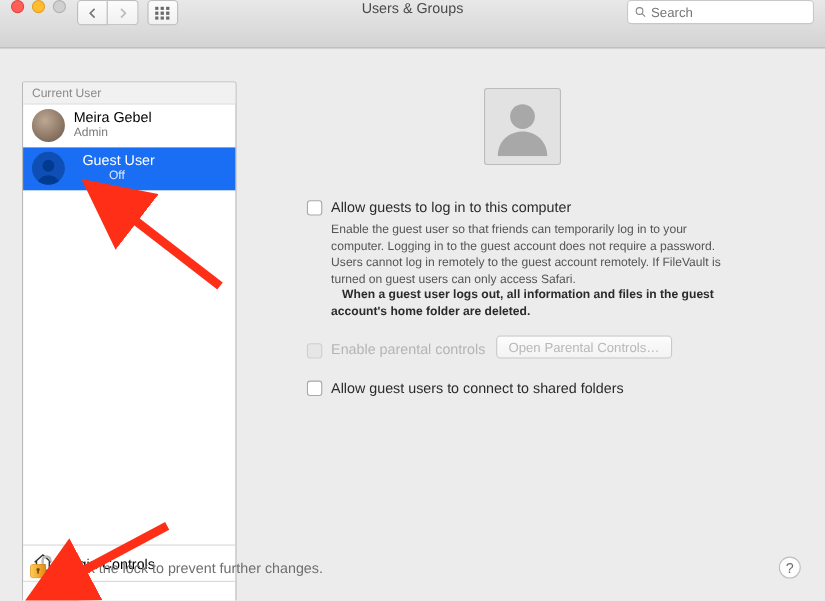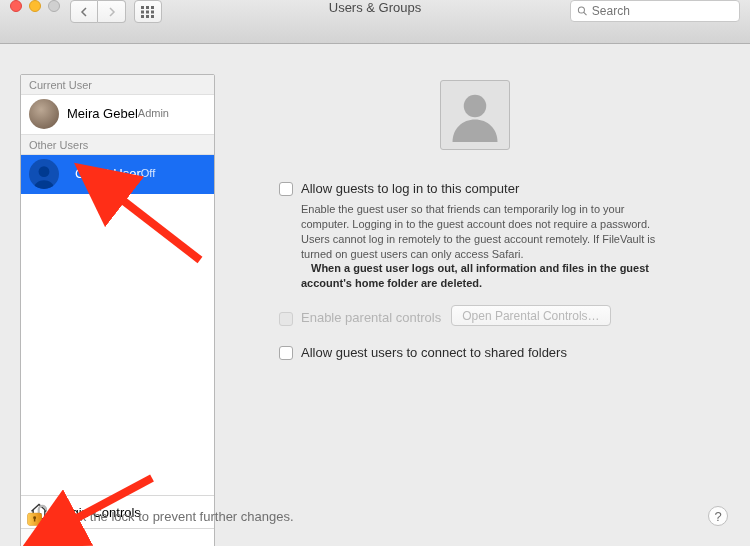--- a/index.html
+++ b/index.html
@@ -64,24 +64,24 @@
       padding: 4px 8px 5px; cursor: pointer;
     }
     .urow.sel { background: #1a6ef4; color: #fff; gap: 16px; }
     .avatar {
       width: 30px; height: 30px; border-radius: 50%;
       background: radial-gradient(circle at 40% 35%, #bca894, #6b5645);
       flex-shrink: 0;
     }
     .avatar.guest { background: #0f4fb5; display:flex; align-items:flex-end; justify-content:center; overflow:hidden;}
     .avatar.guest svg { width: 26px; height: 26px; fill: #003a91; }
-    .ulabel { display: flex; flex-direction: row; line-height: 1.15; }
+    .ulabel { display: flex; flex-direction: column; line-height: 1.15; }
     .uname { font-size: 13px; }
     .usub  { font-size: 11px; color: #7a7a7a; }
-    .urow.sel .usub { color: #d9e7ff; }
+    .urow.sel .usub { color: #d9e7ff; margin-left: 24px; }
 
     .spacer { flex: 1; }
 
     .loginopt {
       border-top: 1px solid #d8d8d8;
       display: flex; align-items: center; gap: 8px;
       padding: 6px 8px; cursor: pointer;
     }
     .loginopt svg { width: 20px; height: 20px; stroke: #333; fill: none; stroke-width: 1.6; }
 
@@ -204,21 +204,20 @@
 <div class="content">
   <div class="sidebar">
     <div class="sechdr">Current User</div>
     <div class="urow">
       <div class="avatar"></div>
       <div class="ulabel">
         <div class="uname">Meira Gebel</div>
         <div class="usub">Admin</div>
       </div>
     </div>
-    <div class="sechdr">Other Users</div>
     <div class="urow sel">
       <div class="avatar guest">
         <svg viewBox="0 0 24 24">
             <circle cx="12" cy="8" r="5"></circle>
             <path d="M2 26c0-6 4.5-10 10-10s10 4 10 10z"></path>
           </svg>
       </div>
       <div class="ulabel">
         <div class="uname">Guest User</div>
         <div class="usub">Off</div>

